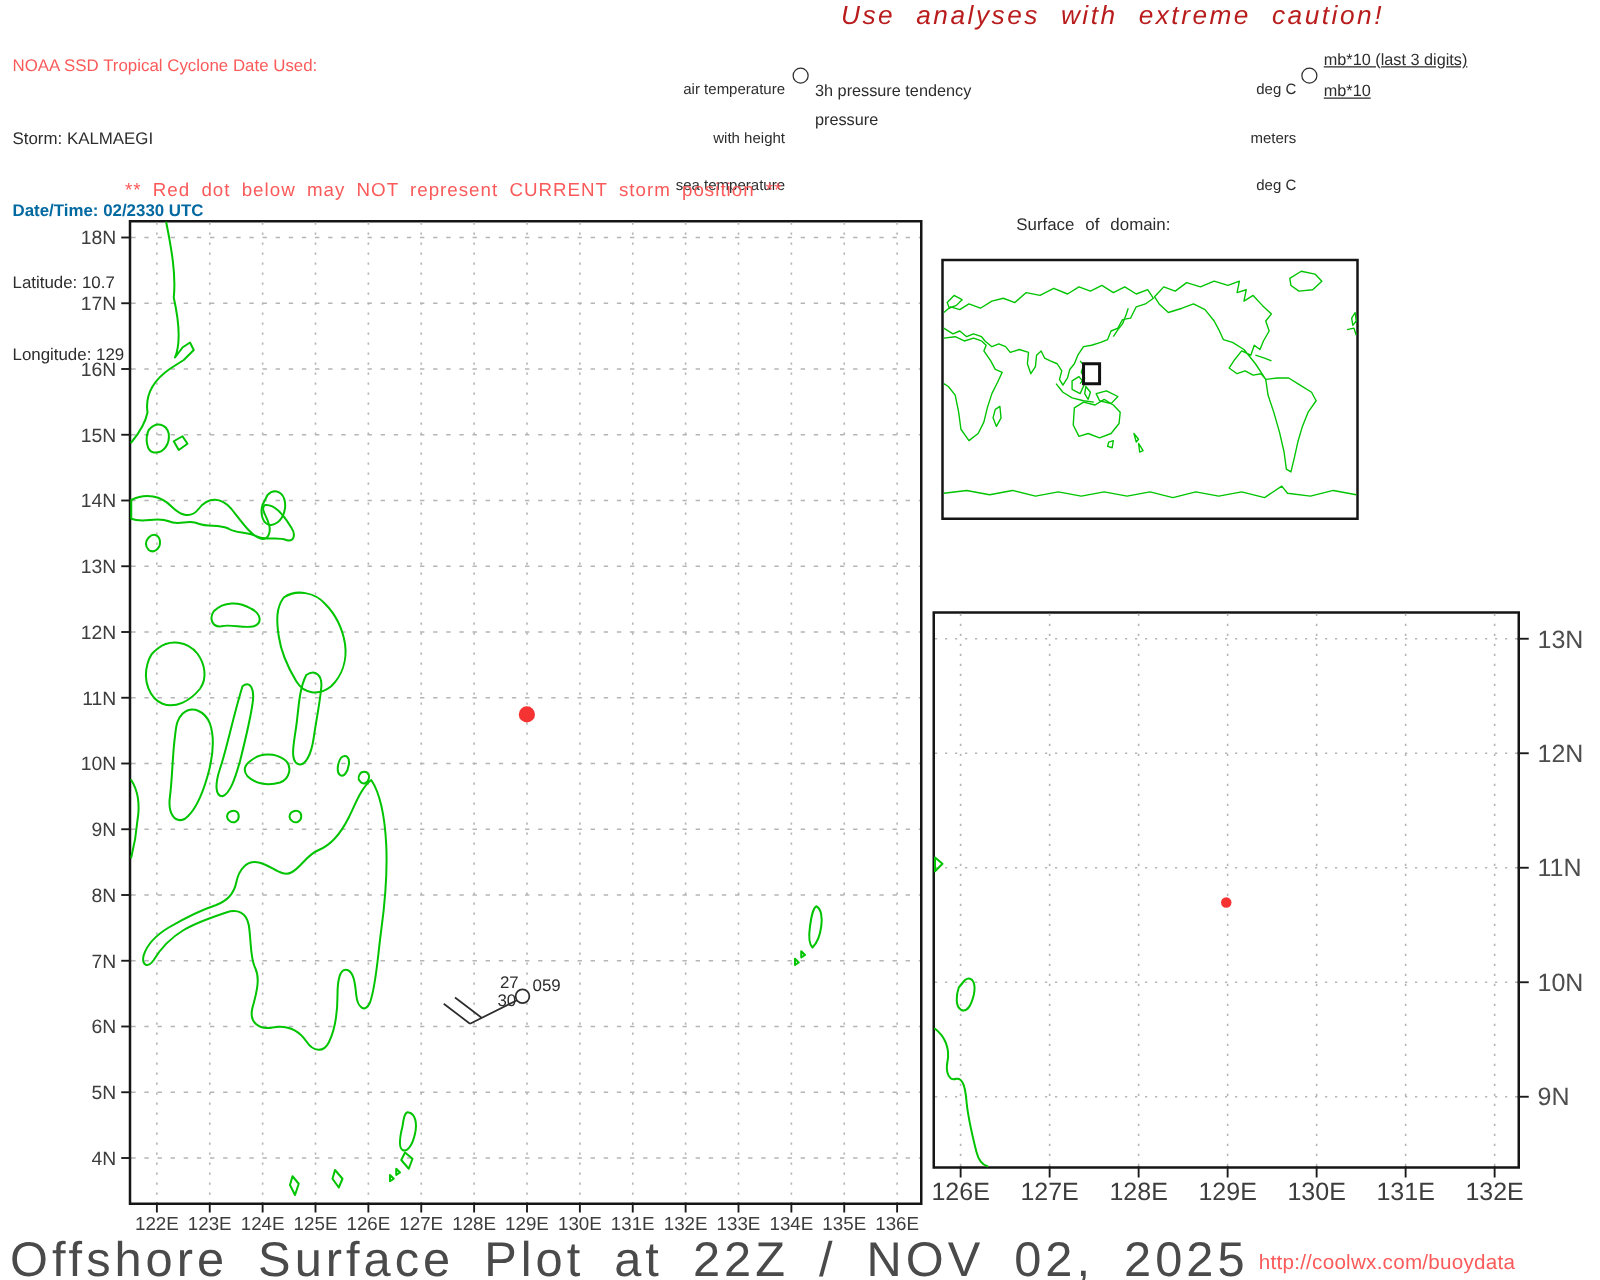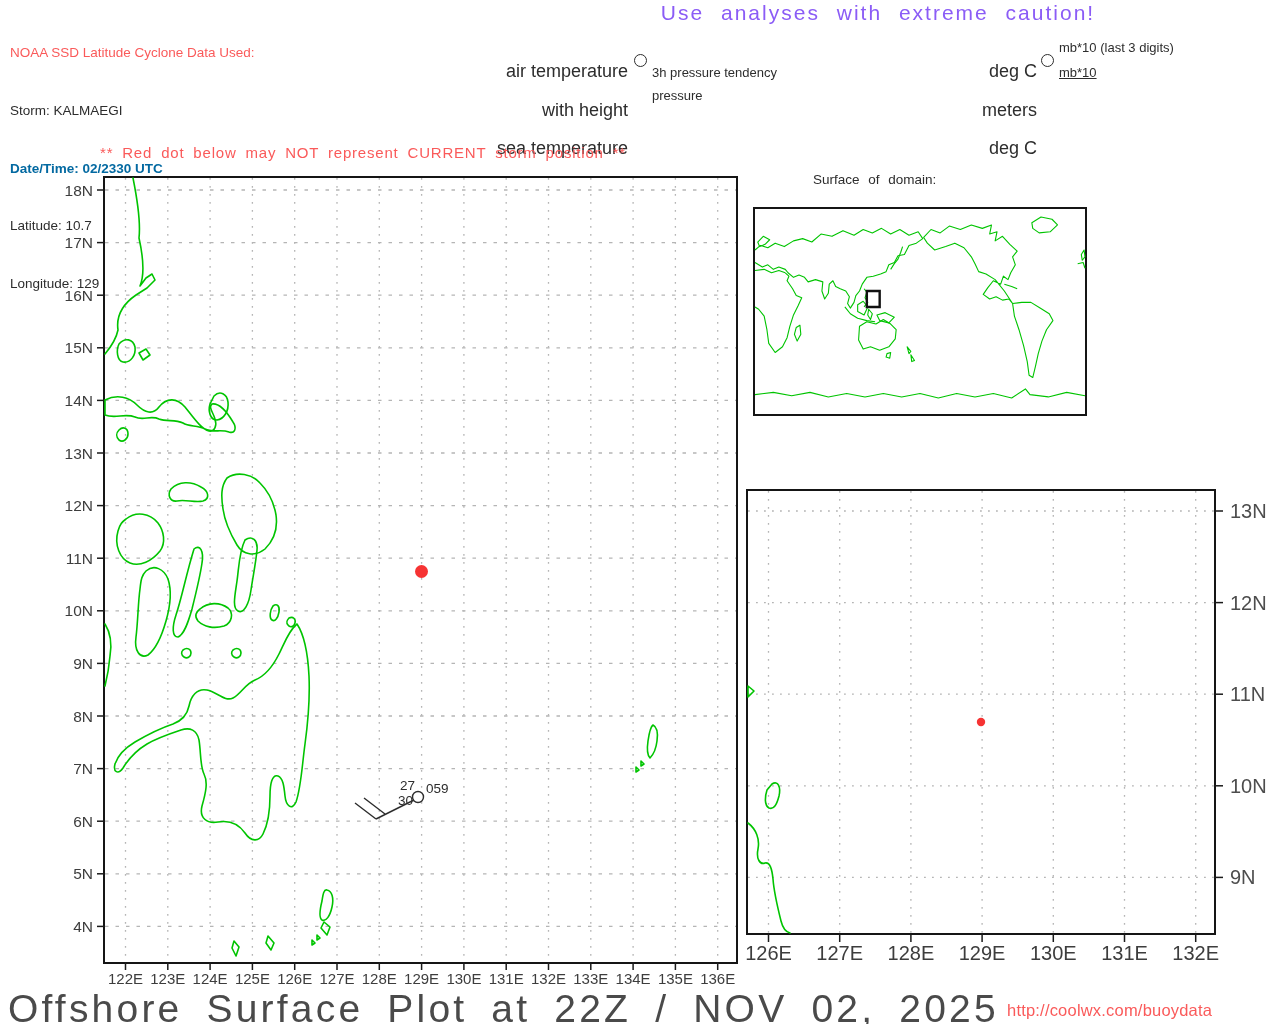--- a/index.html
+++ b/index.html
@@ -2,40 +2,40 @@
 <html><head>
 <meta charset="utf-8">
 <style>
   html,body{margin:0;padding:0;background:#fff;}
   body{width:1280px;height:1024px;position:relative;overflow:hidden;
        font-family:"Liberation Sans","DejaVu Sans",sans-serif;}
   .abs{position:absolute;}
   .hdr{left:10px;top:5px;font-size:13.5px;line-height:19.2px;color:#2d2d2d;white-space:pre;}
   .red{color:#fa5a5a;}
   .redbold{color:#0369a1;font-weight:bold;}
-  .caution{left:568px;top:1px;width:620px;text-align:center;font-size:21px;
-           letter-spacing:2px;word-spacing:9px;color:#8b5cf6;}
-  .lgcol{font-size:18px;line-height:12.7px;color:#2d2d2d;text-align:right;white-space:pre;}
+  .caution{left:580px;top:1px;width:620px;text-align:center;font-size:21px;
+           letter-spacing:2px;word-spacing:9px;color:#b91c1c;font-style:italic;}
+  .lgcol{font-size:12px;line-height:12.7px;color:#2d2d2d;text-align:right;white-space:pre;}
   .lgtxt{font-size:13px;color:#2d2d2d;white-space:pre;}
   .lgcircle{width:11px;height:11px;border:1.4px solid #2d2d2d;border-radius:50%;background:#fff;}
   .warn{left:100px;top:144px;width:645px;text-align:left;font-size:15px;
         letter-spacing:0.8px;word-spacing:4px;color:#fa5a5a;}
   .insettitle{left:813px;top:172px;font-size:13.5px;color:#2d2d2d;word-spacing:5px;}
   .map-frame{position:absolute;border:2px solid #151515;background:#fff;}
   .map-frame svg{display:block;overflow:visible;}
   svg text{font-family:"Liberation Sans","DejaVu Sans",sans-serif;}
   .foot-title{left:8px;top:987px;font-size:39px;letter-spacing:3.2px;word-spacing:10px;
               color:#4a4a4a;white-space:pre;}
   .foot-url{left:1007px;top:1001px;font-size:16.5px;letter-spacing:0.2px;color:#fa5a5a;white-space:pre;text-align:right;}
 </style>
 </head>
 <body>
 
 <div class="abs hdr">
-  <div class="red">NOAA SSD Latitude Cyclone Data Used:</div>
+  <div class="red">NOAA SSD Tropical Cyclone Date Used:</div>
   <div>Storm: KALMAEGI</div>
   <div class="redbold">Date/Time: 02/2330 UTC</div>
   <div>Latitude: 10.7</div>
   <div>Longitude: 129</div>
 </div>
 
 <div class="abs caution">Use analyses with extreme caution!</div>
 
 <div class="abs lgcol" style="left:440px;top:40px;width:188px;">
   <div>air temperature</div>
@@ -45,21 +45,21 @@
 <div class="abs lgcircle" style="left:634px;top:54px;"></div>
 <div class="abs lgtxt" style="left:652px;top:40px;margin-top:48px;">pressure</div>
 <div class="abs lgtxt" style="left:652px;top:65px;">3h pressure tendency</div>
 
 <div class="abs lgcol" style="left:900px;top:40px;width:137px;">
   <div>deg C</div>
   <div>meters</div>
   <div>deg C</div>
 </div>
 <div class="abs lgcircle" style="left:1041px;top:54px;"></div>
-<div class="abs lgtxt" style="left:1059px;top:40px;">mb*10 (last 3 digits)</div>
+<div class="abs lgtxt" style="left:1059px;top:40px;text-decoration:underline;">mb*10 (last 3 digits)</div>
 <div class="abs lgtxt" style="left:1059px;top:65px;text-decoration:underline;">mb*10</div>
 
 <div class="abs warn">** Red dot below may NOT represent CURRENT storm position **</div>
 
 <div class="map-frame" style="left:103px;top:176px;width:631px;height:784px;">
     <svg viewBox="0 0 631 784" width="631" height="784">
       <line x1="20.5" y1="0" x2="20.5" y2="784" stroke="#b5b5b5" stroke-width="1.3" stroke-dasharray="1.8 6.2"></line>
       <line x1="20.5" y1="784" x2="20.5" y2="792" stroke="#1a1a1a" stroke-width="1.5"></line>
       <text x="20.5" y="806" text-anchor="middle" font-size="15" fill="#3d3d3d">122E</text>
       <line x1="62.8" y1="0" x2="62.8" y2="784" stroke="#b5b5b5" stroke-width="1.3" stroke-dasharray="1.8 6.2"></line>

